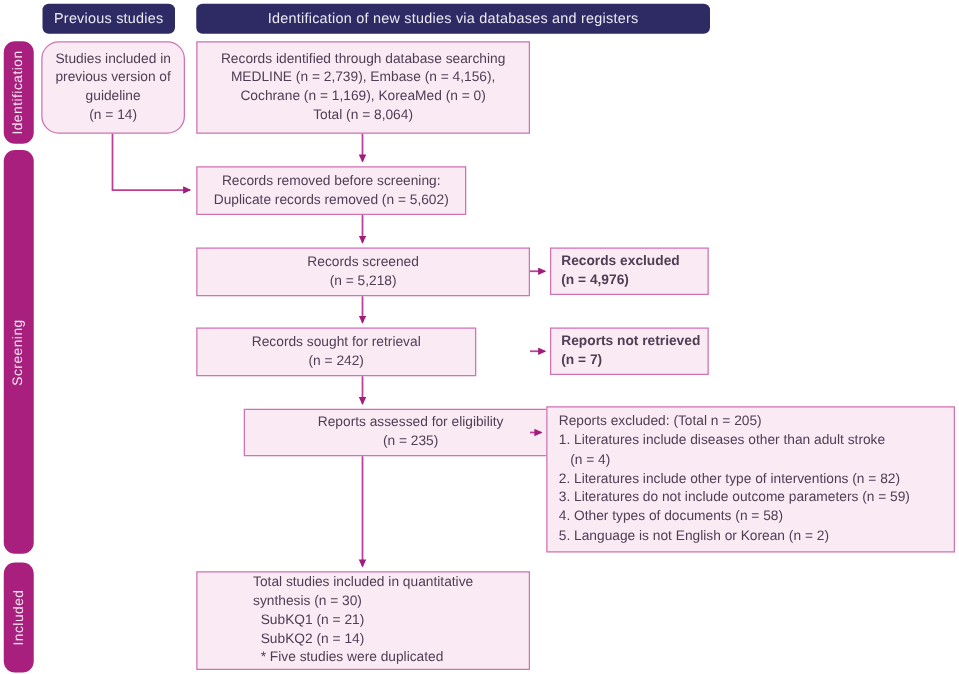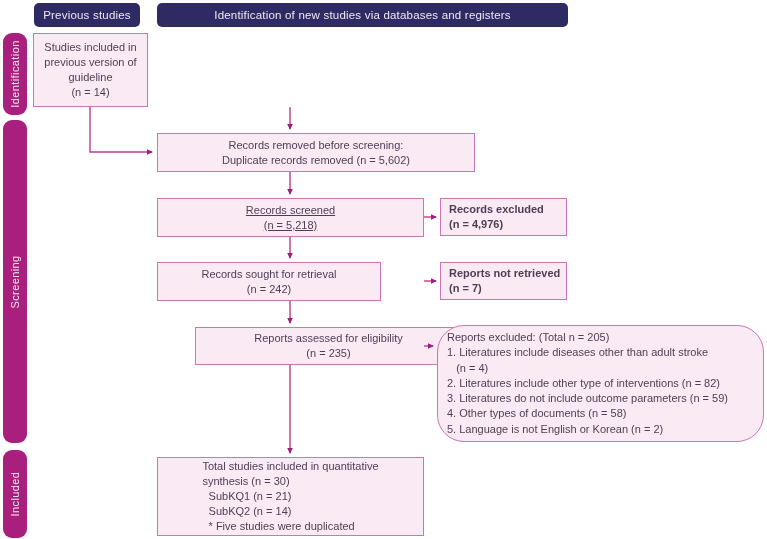--- a/index.html
+++ b/index.html
@@ -49,34 +49,40 @@
   <div class="stage" style="left:3px;top:33px;width:24px;height:82px;">
     <span>Identification</span>
   </div>
   <div class="stage" style="left:3px;top:120px;width:24px;height:323px;">
     <span>Screening</span>
   </div>
   <div class="stage" style="left:3px;top:450px;width:24px;height:88px;">
     <span>Included</span>
   </div>
 
-  <div class="box" style="left:33px;top:33px;width:115px;height:74px;">
+  <div class="box" style="left:33px;top:33px;width:115px;height:74px;border-radius:14px;">
     <span>Studies included in
 previous version of
 guideline
 (n = 14)</span>
   </div>
 
+  <div class="box" style="left:157px;top:33px;width:267px;height:74px;">
+    <span>Records identified through database searching
+MEDLINE (n = 2,739), Embase (n = 4,156),
+Cochrane (n = 1,169), KoreaMed (n = 0)
+Total (n = 8,064)</span>
+  </div>
 
-  <div class="box" style="left:157px;top:133px;width:318px;height:39px;">
+  <div class="box" style="left:157px;top:133px;width:216px;height:39px;">
     <span>Records removed before screening:
 Duplicate records removed (n = 5,602)</span>
   </div>
 
-  <div class="box" style="left:157px;top:198px;width:267px;height:39px;text-decoration:underline;">
+  <div class="box" style="left:157px;top:198px;width:267px;height:39px;">
     <span>Records screened
 (n = 5,218)</span>
   </div>
 
   <div class="box leftalign" style="left:440px;top:198px;width:127px;height:38px;">
     <span>Records excluded
 (n = 4,976)</span>
   </div>
 
   <div class="box" style="left:157px;top:262px;width:224px;height:39px;">
@@ -87,21 +93,21 @@
   <div class="box leftalign" style="left:440px;top:262px;width:127px;height:38px;">
     <span>Reports not retrieved
 (n = 7)</span>
   </div>
 
   <div class="box" style="left:157px;top:327px;width:267px;height:38px;margin-left:38px;">
     <span>Reports assessed for eligibility
 (n = 235)</span>
   </div>
 
-  <div class="box big" style="left:437px;top:325px;width:327px;height:117px;border-radius:27px;">
+  <div class="box big" style="left:437px;top:325px;width:327px;height:117px;">
     <span>Reports excluded: (Total n = 205)
 1. Literatures include diseases other than adult stroke
    (n = 4)
 2. Literatures include other type of interventions (n = 82)
 3. Literatures do not include outcome parameters (n = 59)
 4. Other types of documents (n = 58)
 5. Language is not English or Korean (n = 2)</span>
   </div>
 
   <div class="box total" style="left:157px;top:457px;width:267px;height:79px;">

